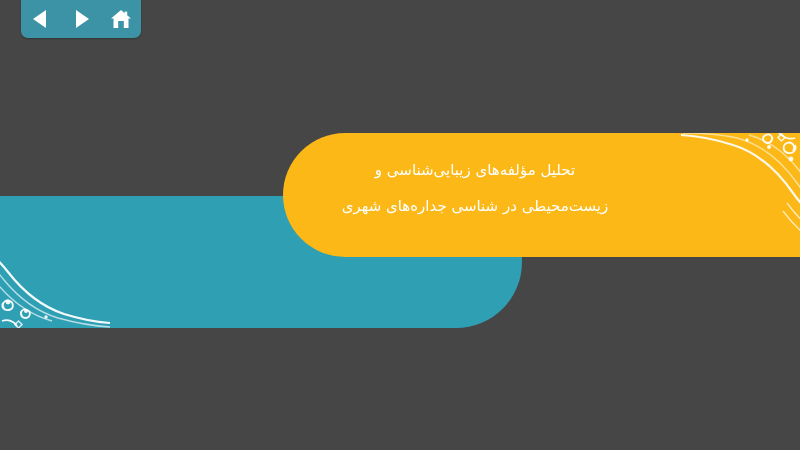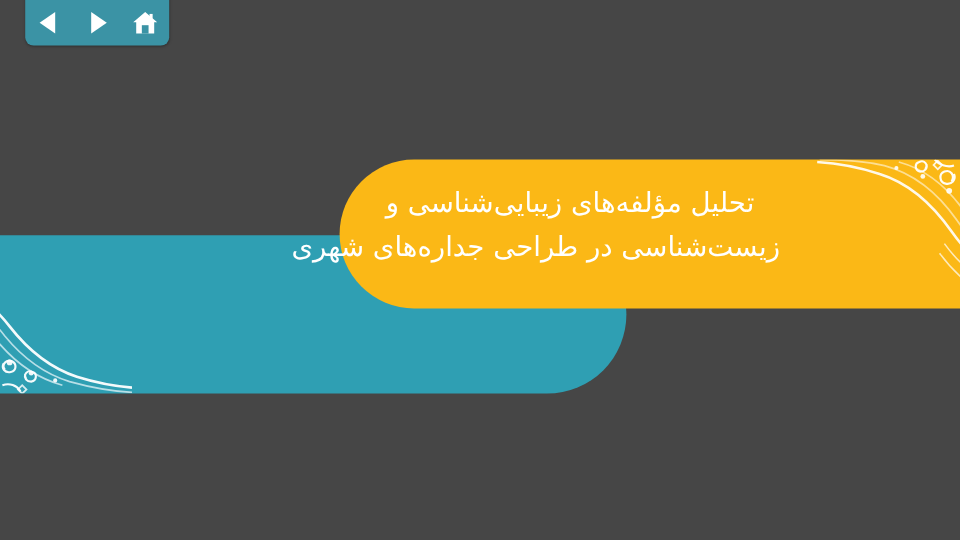--- a/index.html
+++ b/index.html
@@ -97,21 +97,21 @@
     position: absolute;
     left: 300px;
     top: 152px;
     width: 350px;
     text-align: center;
     direction: rtl;
     z-index: 5;
   }
   .title-line {
     color: #ffffff;
-    font-size: 23px;
+    font-size: 15px;
     line-height: 36px;
     font-weight: normal;
     white-space: nowrap;
     letter-spacing: 0;
   }
 </style>
 </head>
 <body>
 
 <div id="slide-stage">
@@ -181,21 +181,21 @@
       </g>
       <g fill="none" stroke="#ffffff" stroke-width="1.3" opacity="0.7">
         <path d="M190,110 C170,106 150,92 134,70"></path>
         <path d="M190,120 C168,116 146,100 130,78"></path>
       </g>
     </svg>
   </div>
 
   <div id="title-block">
     <div class="title-line">تحلیل مؤلفه‌های زیبایی‌شناسی و</div>
-    <div class="title-line">زیست‌شناسی در طراحی جداره‌های شهری</div>
+    <div class="title-line">زیست‌محیطی در شناسی جداره‌های شهری</div>
   </div>
 
   <div id="nav-bar">
     <button class="nav-btn">
       <svg width="18" height="20" viewBox="0 0 18 20">
         <polygon points="14,1 14,19 1,10" fill="#ffffff"></polygon>
       </svg>
     </button>
     <button class="nav-btn">
       <svg width="18" height="20" viewBox="0 0 18 20">

